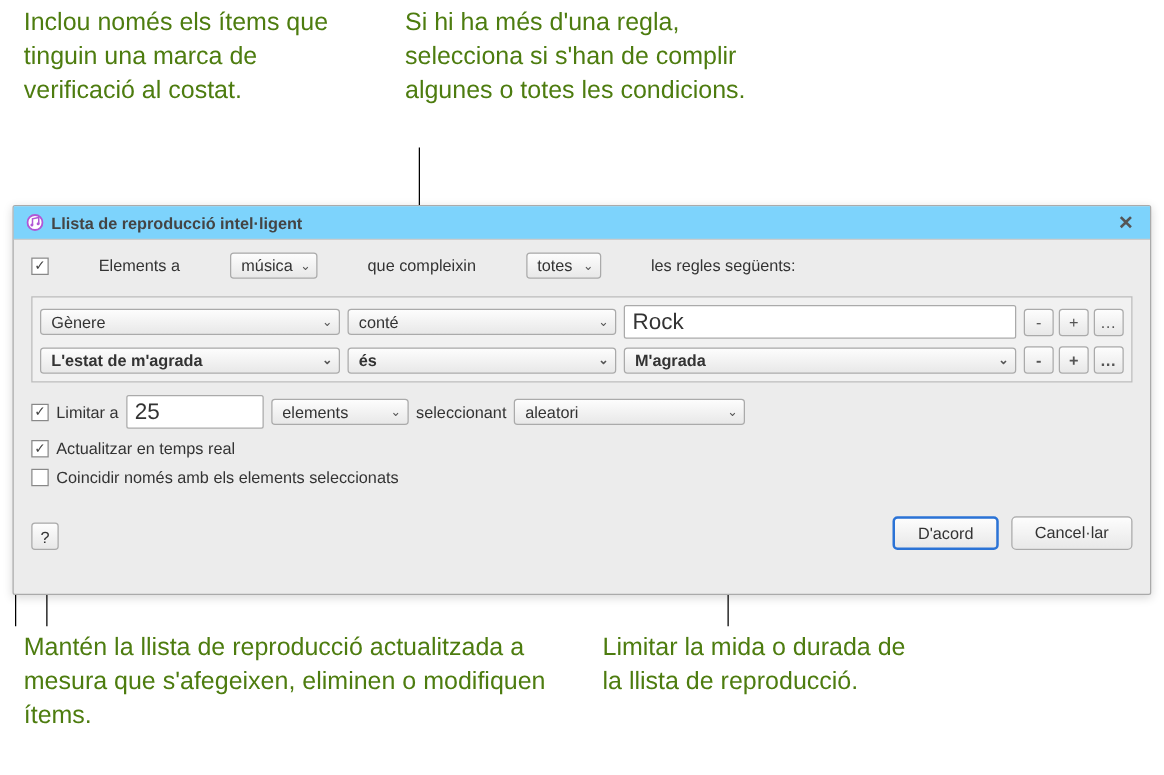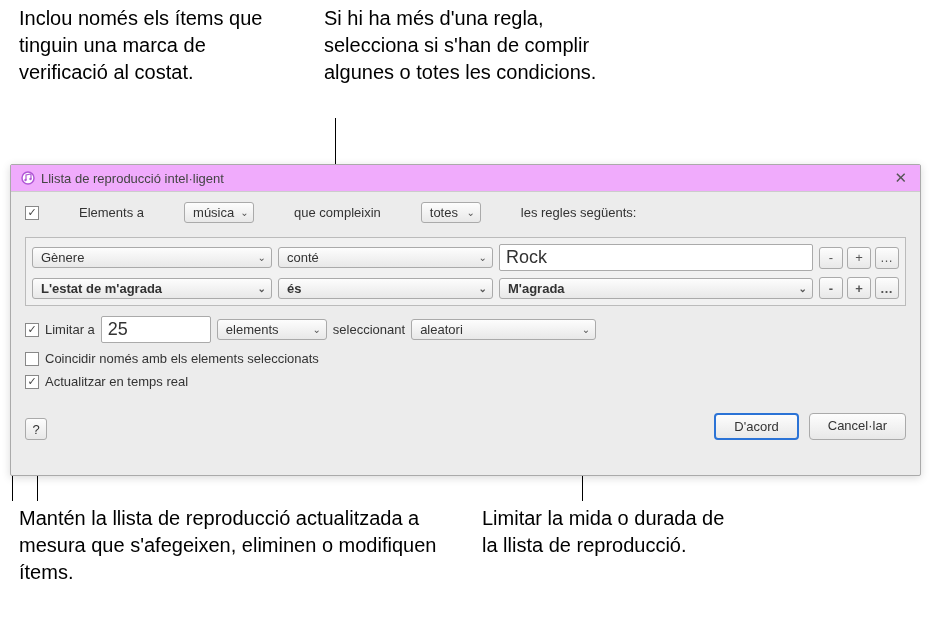--- a/index.html
+++ b/index.html
@@ -9,21 +9,21 @@
       background: #fff;
       width: 931px;
       height: 620px;
       position: relative;
       color: #333;
     }
     .callout {
       position: absolute;
       font-size: 20px;
       line-height: 1.35;
-      color: #000000;
+      color: #4d7c0f;
     }
     .callout-line {
       position: absolute;
       background: #000;
     }
     .dialog {
       position: absolute;
       left: 10px;
       top: 164px;
       width: 911px;
@@ -32,21 +32,22 @@
       border: 1px solid #aaa;
       border-radius: 2px;
       box-shadow: 0 2px 8px rgba(0,0,0,0.15);
     }
     .titlebar {
       display: flex;
       align-items: center;
       justify-content: space-between;
       padding: 4px 10px;
       border-bottom: 1px solid #ccc;
-      background: #f0abfc;
+      background: #7dd3fc;
+      font-weight: bold;
     }
     .titlebar-left { display: flex; align-items: center; gap: 6px; }
     .app-icon { width: 14px; height: 14px; display: inline-block; }
     .title-text { font-size: 13px; color: #444; }
     .close-x { font-size: 15px; color: #555; cursor: pointer; padding: 0 3px; }
     .content { padding: 10px 14px; }
     .row { display: flex; align-items: center; gap: 6px; margin-bottom: 8px; flex-wrap: nowrap; }
     .row.match-row { margin-bottom: 14px; gap: 40px; }
     .checkbox {
       width: 14px; height: 14px;
@@ -231,27 +232,27 @@
         <span class="chev">⌄</span>
       </span>
       <span>seleccionant</span>
       <span class="select selection-select">
         <span>aleatori</span>
         <span class="chev">⌄</span>
       </span>
     </div>
 
     <div class="row opt-row">
+      <span class="checkbox checked"></span>
+      <span>Actualitzar en temps real</span>
+    </div>
+
+    <div class="row opt-row">
       <span class="checkbox"></span>
       <span>Coincidir només amb els elements seleccionats</span>
-    </div>
-
-    <div class="row opt-row">
-      <span class="checkbox checked"></span>
-      <span>Actualitzar en temps real</span>
     </div>
   </div>
 
   <div class="footer">
     <span class="help-btn">?</span>
     <div class="footer-right">
       <span class="btn primary">D'acord</span>
       <span class="btn">Cancel·lar</span>
     </div>
   </div>

